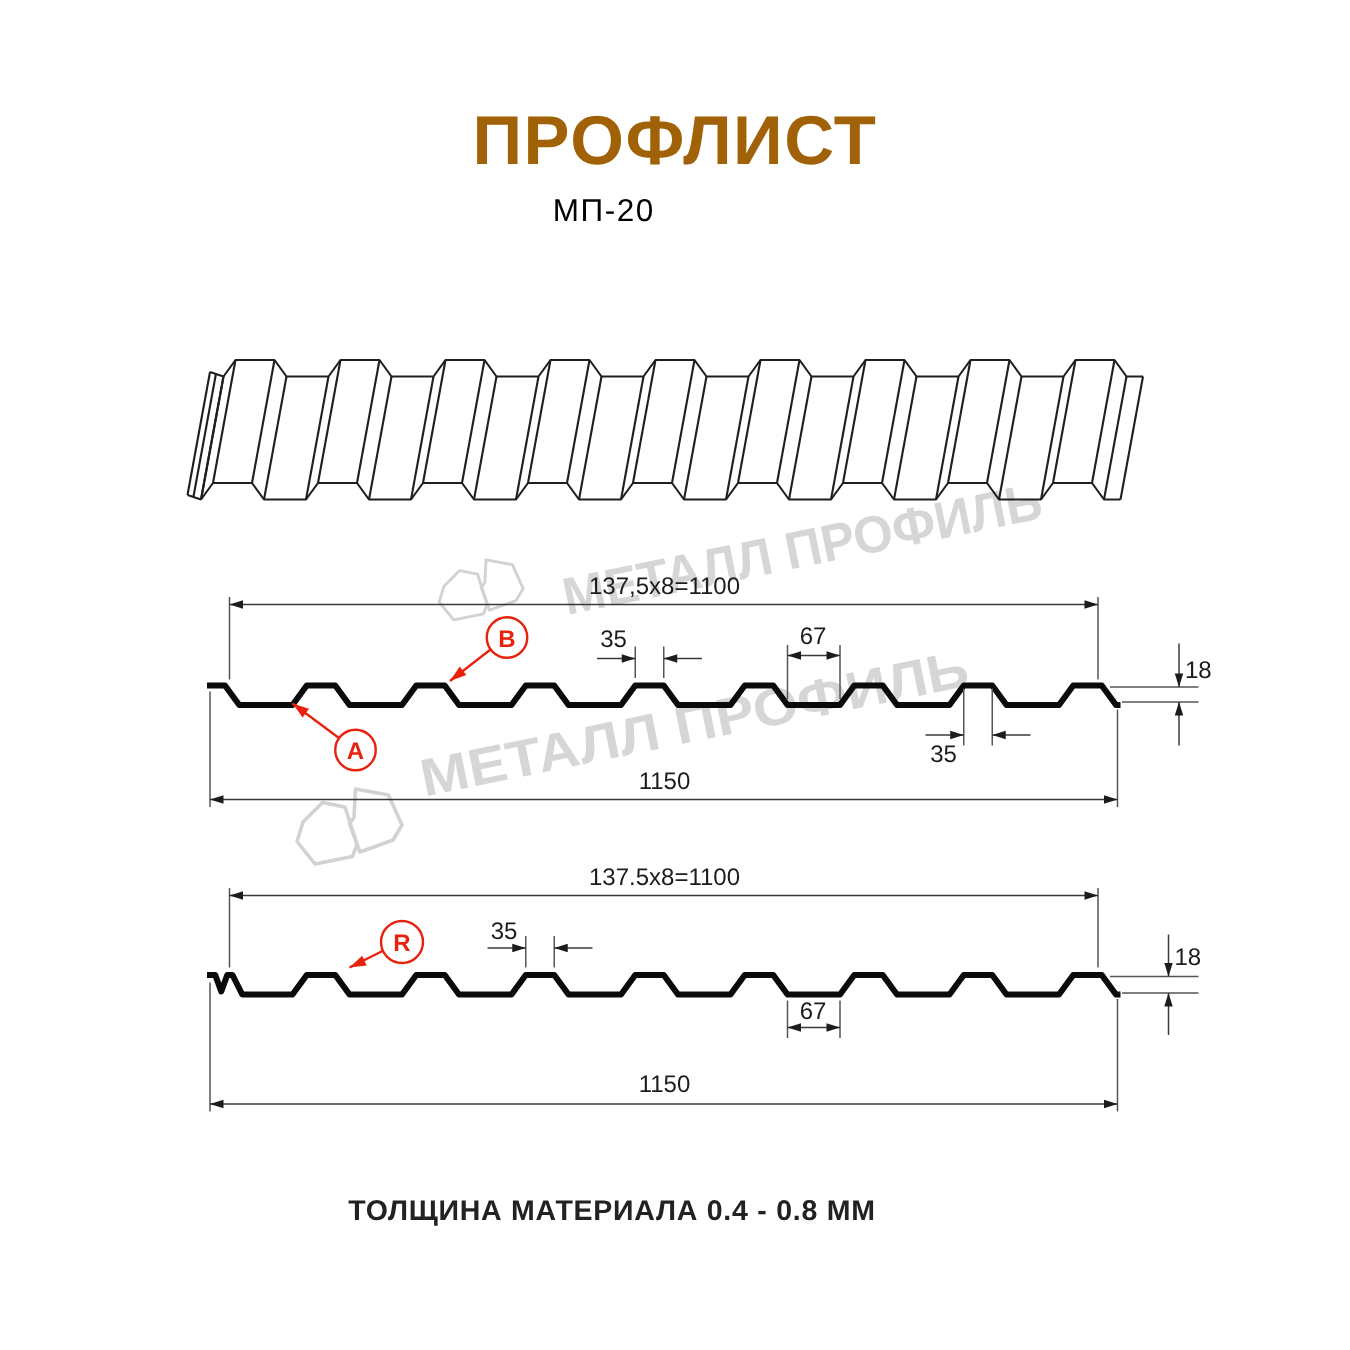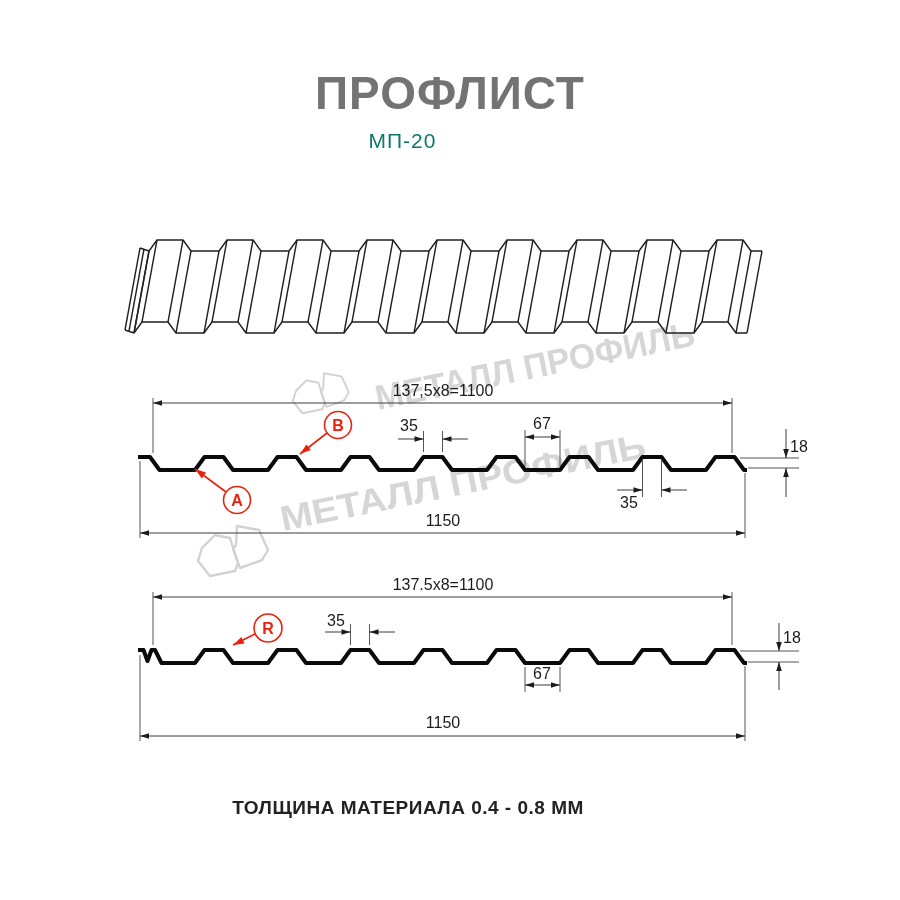--- a/index.html
+++ b/index.html
@@ -1,20 +1,20 @@
 <!DOCTYPE html>
 <html><head>
 <meta charset="utf-8">
 <style>
   html,body{margin:0;padding:0;width:900px;height:900px;background:#ffffff;overflow:hidden;}
   body{position:relative;font-family:"Liberation Sans",sans-serif;}
   .title{position:absolute;top:68px;left:0;width:900px;text-align:center;
-         font-size:46px;font-weight:bold;letter-spacing:1px;color:#737373;line-height:1.1;}
+         font-size:46px;font-weight:bold;letter-spacing:1px;color:#a16207;line-height:1.1;}
   .subtitle{position:absolute;top:129px;left:0;width:805px;text-align:center;
-         font-size:21px;font-weight:normal;letter-spacing:1px;color:#0f766e;}
+         font-size:21px;font-weight:normal;letter-spacing:1px;color:#000000;}
   .footer{position:absolute;top:797px;left:0;width:816px;text-align:center;
          font-size:19px;font-weight:bold;letter-spacing:0.5px;color:#222222;}
   svg{position:absolute;left:0;top:0;}
   .dimline{stroke:#3a3a3a;stroke-width:1;fill:none;}
   .extline{stroke:#555555;stroke-width:1;fill:none;}
   .dimtext{font-size:16px;fill:#1c1c1c;}
   .profile{stroke:#0a0a0a;stroke-width:4;fill:none;stroke-linejoin:round;stroke-linecap:square;}
   .sheet{stroke:#1f1f1f;stroke-width:1.4;fill:none;stroke-linejoin:round;}
   .red{stroke:#e8220e;fill:none;stroke-width:1.6;}
   .redtext{font-size:16px;font-weight:bold;fill:#e8220e;}

